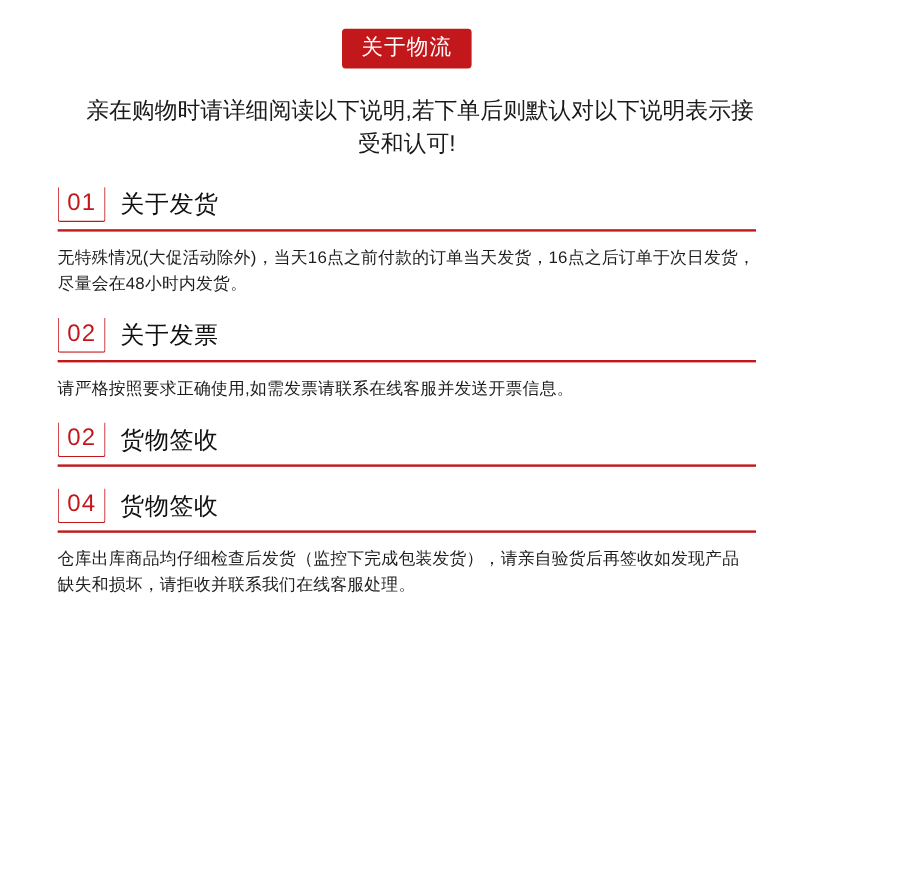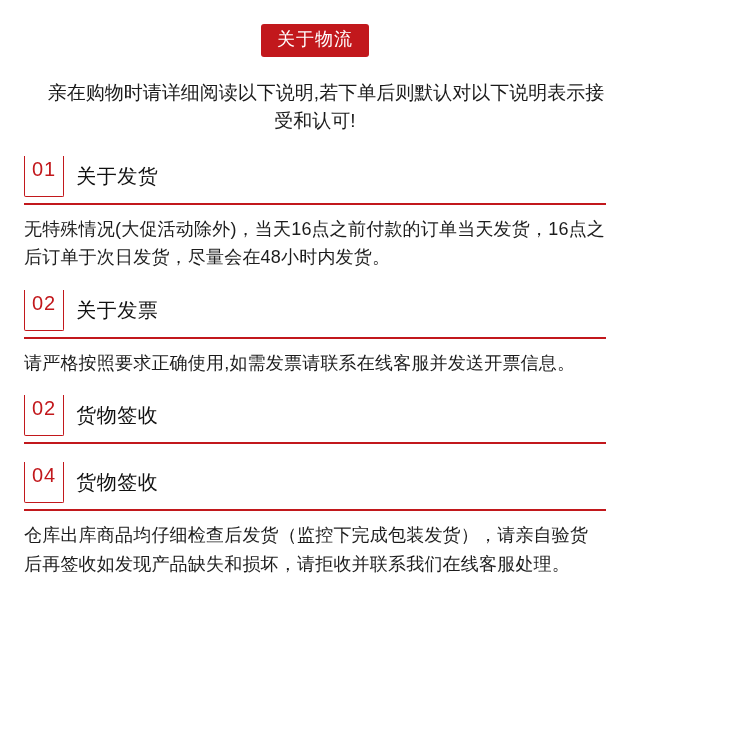--- a/index.html
+++ b/index.html
@@ -13,20 +13,21 @@
     font-family: "Liberation Sans", sans-serif;
     color: #1a1a1a;
     overflow: hidden;
   }
   .page {
     width: 630px;
     height: 729px;
     position: relative;
     box-sizing: border-box;
     padding: 0 18px;
+    margin-left: 24px;
   }
   .badge-row {
     display: flex;
     justify-content: center;
     padding-top: 24px;
   }
   .badge {
     background: #c2181c;
     color: #ffffff;
     font-size: 18px;
@@ -52,39 +53,39 @@
   .sec-head {
     display: flex;
     align-items: center;
     gap: 12px;
     padding-bottom: 6px;
   }
   .num {
     color: #c2181c;
     font-size: 20px;
     line-height: 1;
-    padding: 3px 7px 17px 7px;
+    padding: 3px 7px 5px 7px;
     border: 1px solid #c2181c;
     border-top: none;
     border-radius: 0 0 2px 2px;
     letter-spacing: 1px;
   }
   .sec-title {
     font-size: 20px;
     font-weight: normal;
     color: #111111;
     letter-spacing: 0.5px;
   }
   .rule {
     height: 2px;
     background: #c2181c;
     width: 100%;
   }
   .sec-body {
-    font-size: 18px;
+    font-size: 14px;
     line-height: 1.58;
     color: #1c1c1c;
     padding-top: 10px;
     letter-spacing: 0.2px;
   }
   .s1 { margin-top: 20px; }
 </style>
 </head>
 <body>
 

